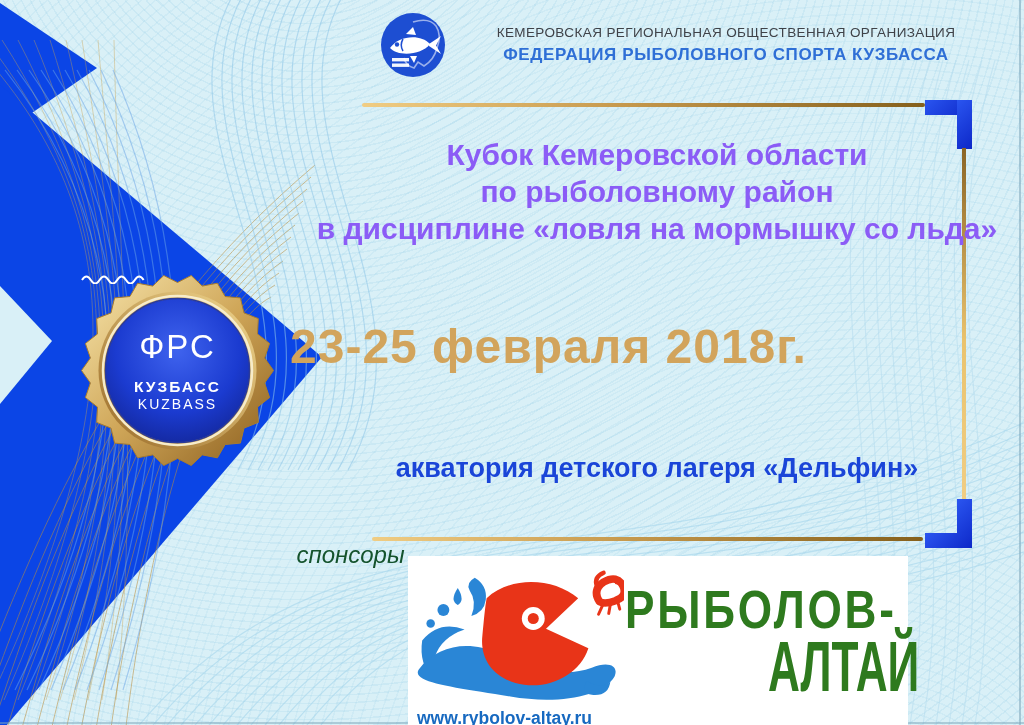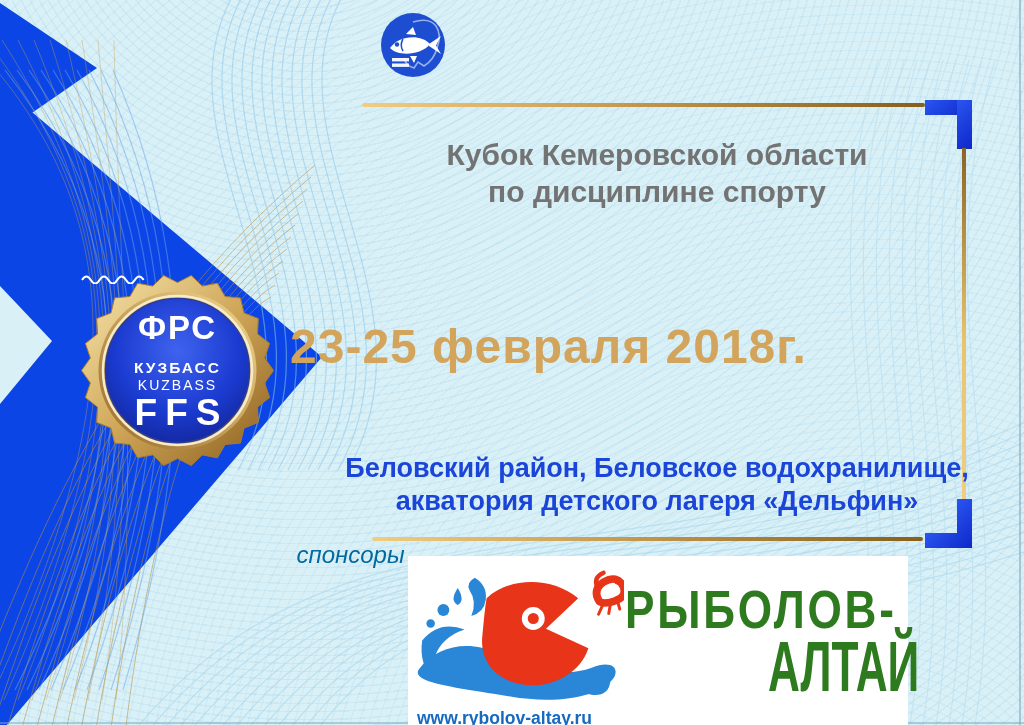--- a/index.html
+++ b/index.html
@@ -32,38 +32,38 @@
   .gold-v{left:962px;top:148px;width:4px;height:352px;background:linear-gradient(180deg,#8a6425,#eac36e 55%,#f0cd84);}
   .br{background:linear-gradient(135deg,#2a55f0,#0d28c8);}
   .br-th{left:925px;top:100px;width:47px;height:15px;}
   .br-tv{left:957px;top:100px;width:15px;height:49px;}
   .br-bv{left:957px;top:499px;width:15px;height:49px;}
   .br-bh{left:925px;top:533px;width:47px;height:15px;}
   .edge-right{left:1019px;top:0;width:2px;height:725px;background:rgba(125,165,185,.55);}
   .edge-bottom{left:0;top:722px;width:1024px;height:2px;background:rgba(125,165,185,.5);}
 
   
-  .title{left:290px;top:136px;width:734px;text-align:center;color:#737373;font-weight:bold;font-size:30px;line-height:37px;}
+  .title{left:290px;top:136px;width:734px;text-align:center;color:#8b5cf6;font-weight:bold;font-size:30px;line-height:37px;}
   .date{left:290px;top:319px;width:734px;text-align:left;color:#d2a45c;font-weight:bold;font-size:48px;letter-spacing:1px;}
   .location{left:290px;top:452px;width:734px;text-align:center;color:#1a45d8;font-weight:bold;font-size:27px;line-height:33px;}
-  .sponsors-label{left:288px;top:541px;width:125px;text-align:center;color:#0369a1;font-style:italic;font-size:24px;}
+  .sponsors-label{left:288px;top:541px;width:125px;text-align:center;color:#14532d;font-style:italic;font-size:24px;}
 
   
   .sponsor-card{left:408px;top:556px;width:500px;height:206px;background:#fff;}
   .sp-logo{position:absolute;left:4px;top:2px;}
   .sp-name1{position:absolute;left:217px;top:24px;color:#2e7a1e;font-weight:bold;font-size:48px;letter-spacing:3px;transform:scale(.92,1.1);transform-origin:left top;white-space:nowrap;}
   .sp-name2{position:absolute;left:360px;top:70px;color:#2e7a1e;font-weight:bold;font-size:52px;transform:scale(.85,1.35);transform-origin:left top;white-space:nowrap;}
   .sp-desc{position:absolute;left:217px;top:82px;color:#2b2b2b;font-size:13.5px;line-height:15.5px;font-weight:bold;}
   .sp-web{position:absolute;left:9px;top:152px;color:#1769c0;font-weight:bold;font-size:17.5px;}
 
   
   .badge{left:80px;top:273px;width:195px;height:195px;}
   .badge svg{position:absolute;inset:0;}
   .badge-text{position:absolute;inset:0;display:flex;flex-direction:column;align-items:center;justify-content:center;color:#fff;text-align:center;padding-top:2px;}
-  .bt1{font-size:33px;font-weight:bold;letter-spacing:2px;line-height:33px;}
+  .bt1{font-size:33px;font-weight:normal;letter-spacing:2px;line-height:33px;}
   .bt2{font-size:15.5px;font-weight:bold;letter-spacing:2px;line-height:19px;margin-top:14px;}
   .bt3{font-size:14px;font-weight:normal;letter-spacing:2px;line-height:17px;}
   .bt4{font-size:37px;font-weight:bold;letter-spacing:8px;line-height:38px;padding-left:8px;}
   .bwave{margin:1px 0;}
 </style>
 </head>
 <body>
 
 <div class="poster">
 
@@ -161,39 +161,43 @@
       <path d="M33,10 q16,-5 23,4 q6,9 1,22 q-3,12 -13,18 l-6,-4 l-4,6 q-8,-2 -10,-10" stroke="rgba(255,255,255,.55)" stroke-width="1.6" fill="none"></path>
       <path d="M10,36 C18,24 40,21 50,32 C42,43 18,45 10,36 Z" fill="#fff"></path>
       <path d="M49,32 L61,24 L56,33.5 L61,42 L49,34 Z" fill="#fff"></path>
       <path d="M26,22 l7,-7 l3,8 Z" fill="#fff"></path>
       <path d="M30,44 l4,7 l3,-7 Z" fill="#fff"></path>
       <circle cx="17" cy="32.5" r="2.2" fill="#1d4ed2"></circle>
       <path d="M23,27 q-3.5,6 0,12" stroke="#1d4ed2" stroke-width="1.5" fill="none"></path>
       <rect x="12" y="46" width="17" height="3.4" fill="#fff" opacity=".95"></rect>
       <rect x="12" y="51.5" width="17" height="3.4" fill="#fff" opacity=".95"></rect>
     </svg>
+    <div class="org-text">
+      <div class="org-l1">КЕМЕРОВСКАЯ РЕГИОНАЛЬНАЯ ОБЩЕСТВЕННАЯ ОРГАНИЗАЦИЯ</div>
+      <div class="org-l2">ФЕДЕРАЦИЯ РЫБОЛОВНОГО СПОРТА КУЗБАССА</div>
+    </div>
   </div>
 
   <div class="abs gold-h gold-line-top"></div>
   <div class="abs br br-th"></div>
   <div class="abs br br-tv"></div>
   <div class="abs gold-v"></div>
   <div class="abs br br-bv"></div>
   <div class="abs br br-bh"></div>
   <div class="abs gold-h gold-line-bottom"></div>
   <div class="abs edge-right"></div>
   <div class="abs edge-bottom"></div>
 
   <div class="abs title">
     <div>Кубок Кемеровской области</div>
-    <div>по дисциплине спорту</div>
+    <div>по рыболовному район</div>
+    <div>в дисциплине «ловля на мормышку со льда»</div>
   </div>
   <div class="abs date">23-25 февраля 2018г.</div>
   <div class="abs location">
-    <div>Беловский район, Беловское водохранилище,</div>
     <div>акватория детского лагеря «Дельфин»</div>
   </div>
 
   <div class="abs sponsors-label">спонсоры</div>
   <div class="abs sponsor-card">
     <svg class="sp-logo" width="212" height="160" viewBox="0 0 250 170">
 
       <g fill="#2a86d6">
         <circle cx="22" cy="68" r="5"></circle>
         <circle cx="37" cy="52" r="7"></circle>
@@ -245,17 +249,16 @@
       <circle cx="97.5" cy="97.5" r="74.5" fill="none" stroke="#f7ecca" stroke-width="2.5"></circle>
       <circle cx="97.5" cy="97.5" r="72" fill="url(#bluerad)" stroke="#2a3a9a" stroke-width="1.5"></circle>
     </svg>
     <div class="badge-text">
       <div class="bt1">ФРС</div>
       <div class="bt2">КУЗБАСС</div>
       <svg class="bwave" width="66" height="10" viewBox="0 0 66 10">
         <path d="M2,6 q4.4,-7 8.8,0 q4.4,7 8.8,0 q4.4,-7 8.8,0 q4.4,7 8.8,0 q4.4,-7 8.8,0 q4.4,7 8.8,0 q4.4,-7 8.8,0" stroke="#fff" stroke-width="2" fill="none"></path>
       </svg>
       <div class="bt3">KUZBASS</div>
-      <div class="bt4">FFS</div>
     </div>
   </div>
 
 </div>
 
 </body></html>

